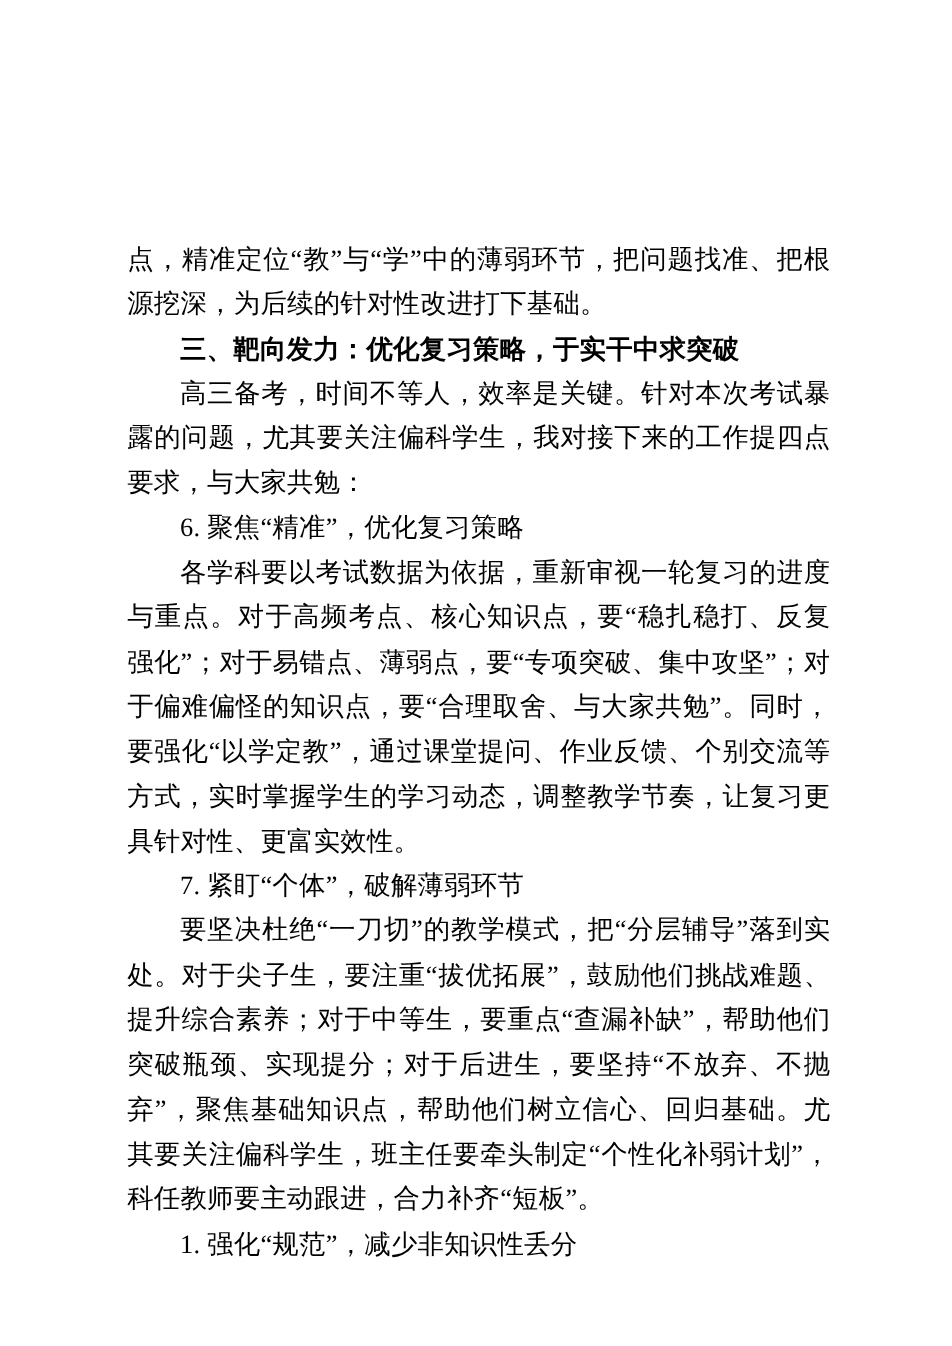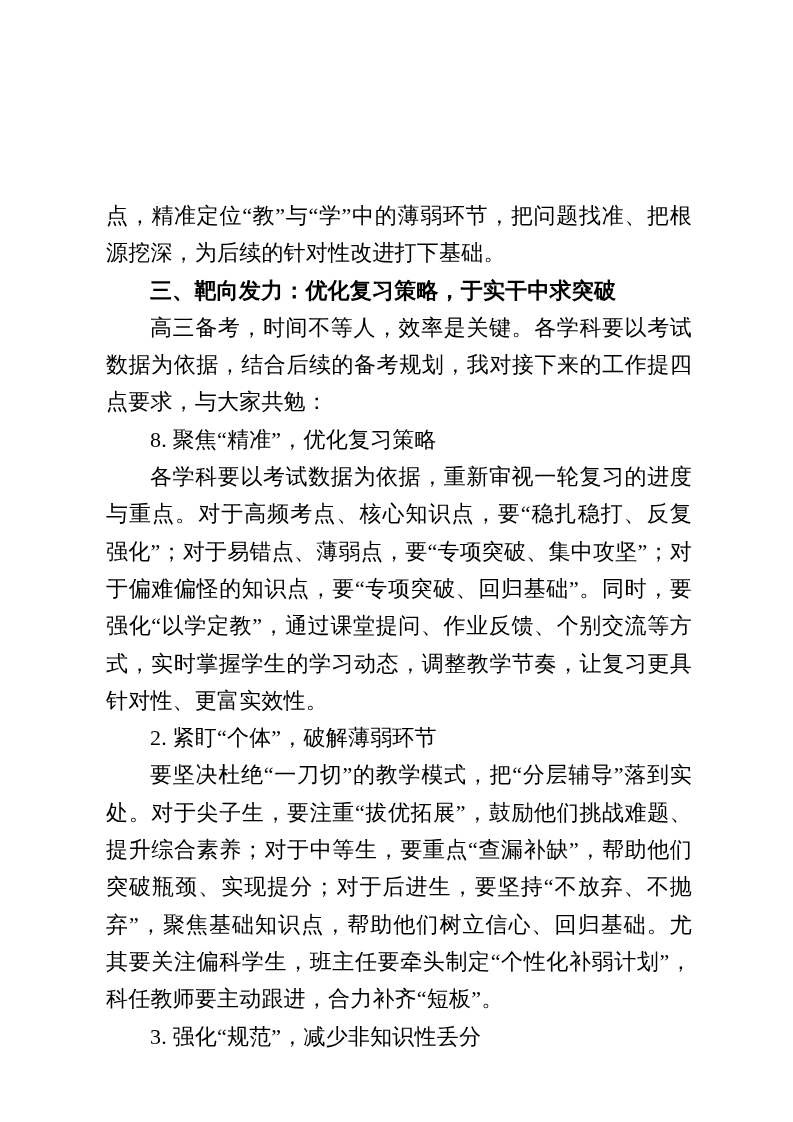--- a/index.html
+++ b/index.html
@@ -40,20 +40,20 @@
     font-weight: bold;
   }
 </style>
 </head>
 <body>
 
 <div class="page">
   <div class="content" id="doc-body">
       <p class="no-indent">点，精准定位“教”与“学”中的薄弱环节，把问题找准、把根源挖深，为后续的针对性改进打下基础。</p>
       <p class="heading ">三、靶向发力：优化复习策略，于实干中求突破</p>
-      <p class="">高三备考，时间不等人，效率是关键。各学科要以考试数据为依据，结合后续的备考规划，我对接下来的工作提四点要求，与大家共勉：</p>
-      <p class="">8. 聚焦“精准”，优化复习策略</p>
-      <p class="">各学科要以考试数据为依据，重新审视一轮复习的进度与重点。对于高频考点、核心知识点，要“稳扎稳打、反复强化”；对于易错点、薄弱点，要“专项突破、集中攻坚”；对于偏难偏怪的知识点，要“专项突破、回归基础”。同时，要强化“以学定教”，通过课堂提问、作业反馈、个别交流等方式，实时掌握学生的学习动态，调整教学节奏，让复习更具针对性、更富实效性。</p>
-      <p class="">2. 紧盯“个体”，破解薄弱环节</p>
+      <p class="">高三备考，时间不等人，效率是关键。针对本次考试暴露的问题，尤其要关注偏科学生，我对接下来的工作提四点要求，与大家共勉：</p>
+      <p class="">6. 聚焦“精准”，优化复习策略</p>
+      <p class="">各学科要以考试数据为依据，重新审视一轮复习的进度与重点。对于高频考点、核心知识点，要“稳扎稳打、反复强化”；对于易错点、薄弱点，要“专项突破、集中攻坚”；对于偏难偏怪的知识点，要“合理取舍、与大家共勉”。同时，要强化“以学定教”，通过课堂提问、作业反馈、个别交流等方式，实时掌握学生的学习动态，调整教学节奏，让复习更具针对性、更富实效性。</p>
+      <p class="">7. 紧盯“个体”，破解薄弱环节</p>
       <p class="">要坚决杜绝“一刀切”的教学模式，把“分层辅导”落到实处。对于尖子生，要注重“拔优拓展”，鼓励他们挑战难题、提升综合素养；对于中等生，要重点“查漏补缺”，帮助他们突破瓶颈、实现提分；对于后进生，要坚持“不放弃、不抛弃”，聚焦基础知识点，帮助他们树立信心、回归基础。尤其要关注偏科学生，班主任要牵头制定“个性化补弱计划”，科任教师要主动跟进，合力补齐“短板”。</p>
-      <p class="">3. 强化“规范”，减少非知识性丢分</p>
+      <p class="">1. 强化“规范”，减少非知识性丢分</p>
     </div>
 </div>
 
 </body></html>

